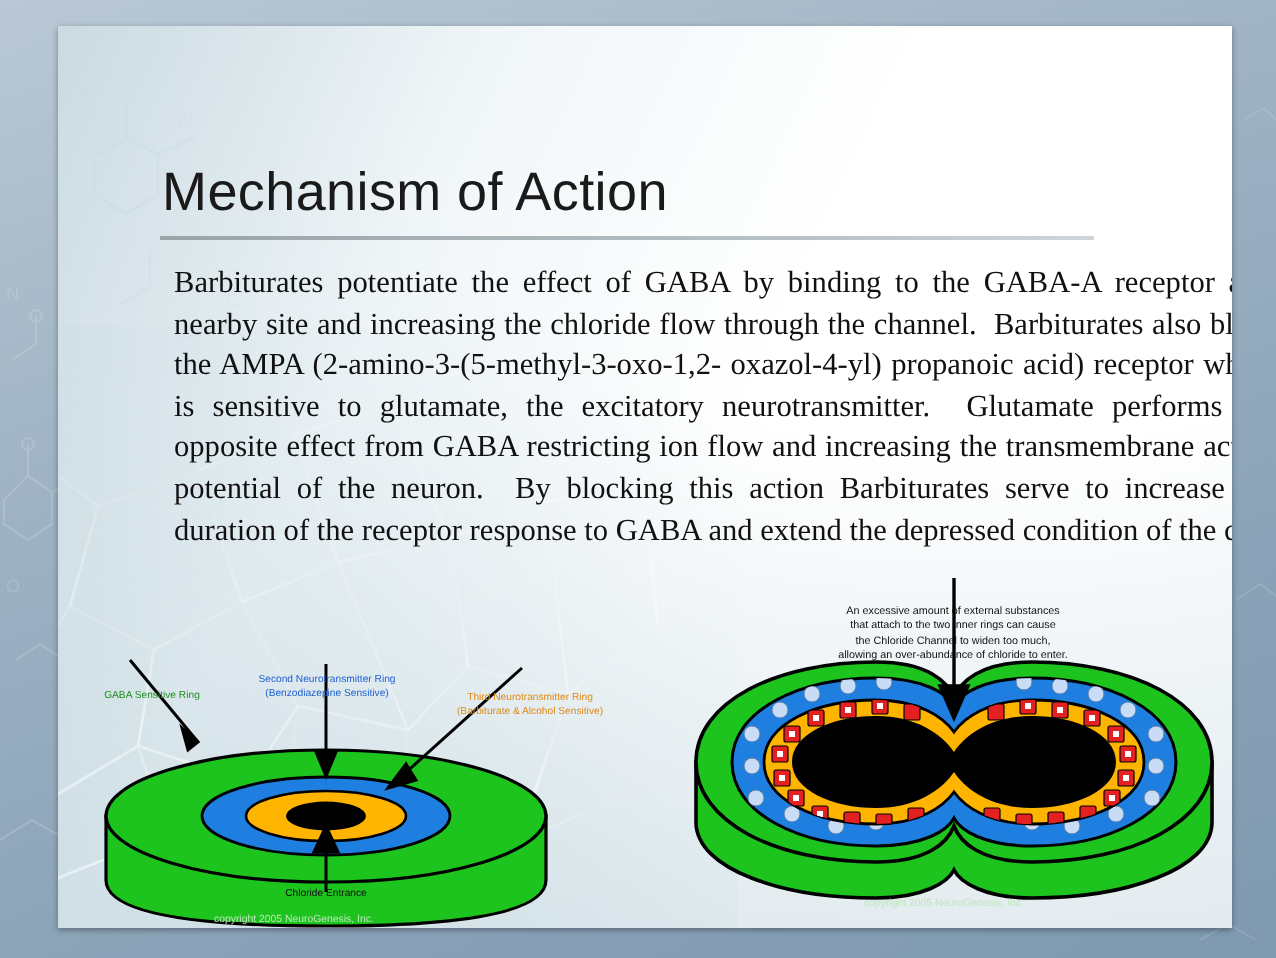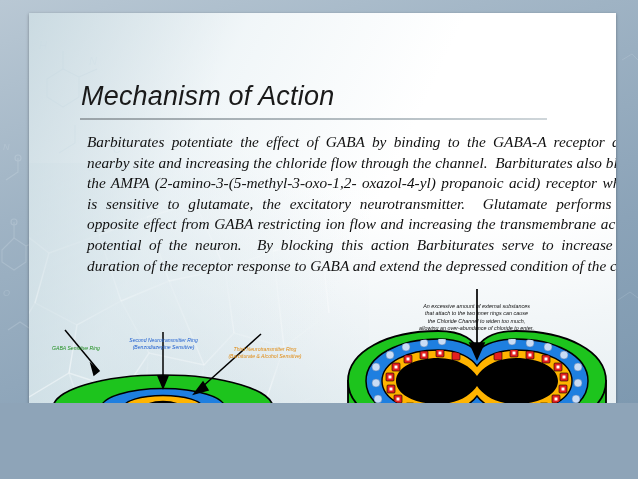--- a/index.html
+++ b/index.html
@@ -2,25 +2,24 @@
 <html><head>
 <meta charset="utf-8">
 <style>
   html,body{margin:0;padding:0;}
   body{
     width:638px;height:479px;overflow:hidden;
     font-family:"Liberation Sans", sans-serif;
     background:#8ea4b8;
   }
   .slide{
-    position:relative;width:638px;height:403px;
+    position:relative;width:638px;height:479px;
     background:
       linear-gradient(160deg,#b9c8d4 0%, #9fb3c4 35%, #8ba3b8 70%, #7e99b0 100%);
     overflow:hidden;
-    font-style:italic;
   }
   
   .bg-watermark{
     position:absolute;inset:0;pointer-events:none;opacity:.35;
   }
   .panel{
     position:absolute;left:29px;top:13px;width:587px;height:451px;
     background:
       radial-gradient(120% 90% at 78% 12%, #ffffff 0%, #ffffff 38%, #f2f6f8 62%, #e2ebef 100%);
     box-shadow:0 1px 3px rgba(0,0,0,.35);

